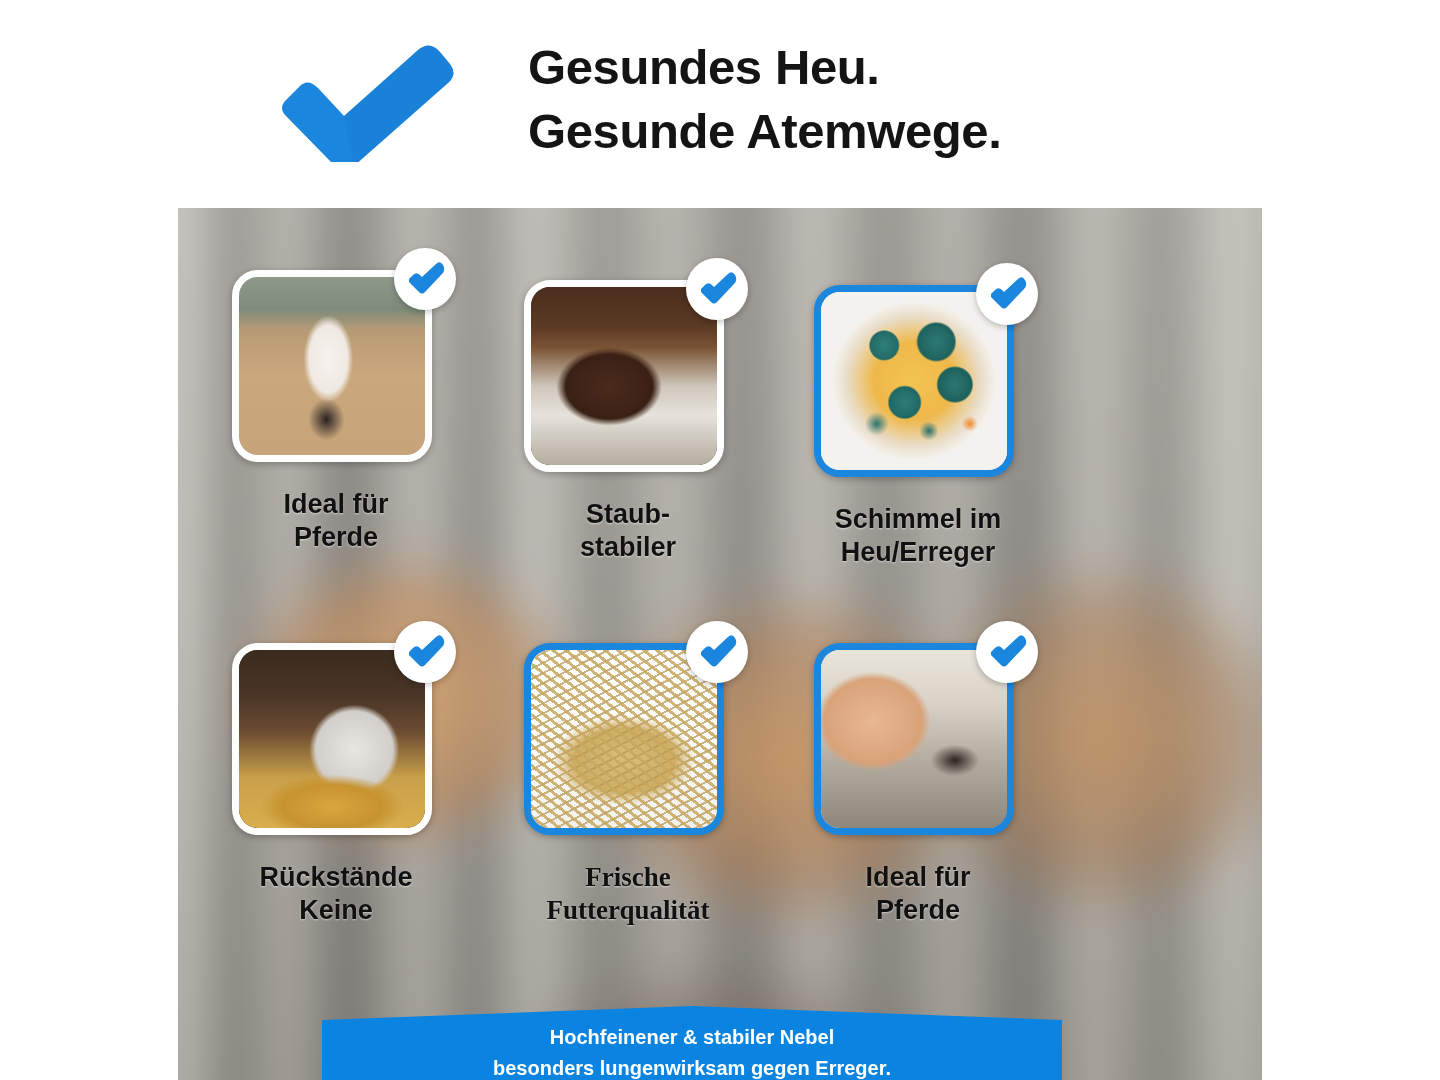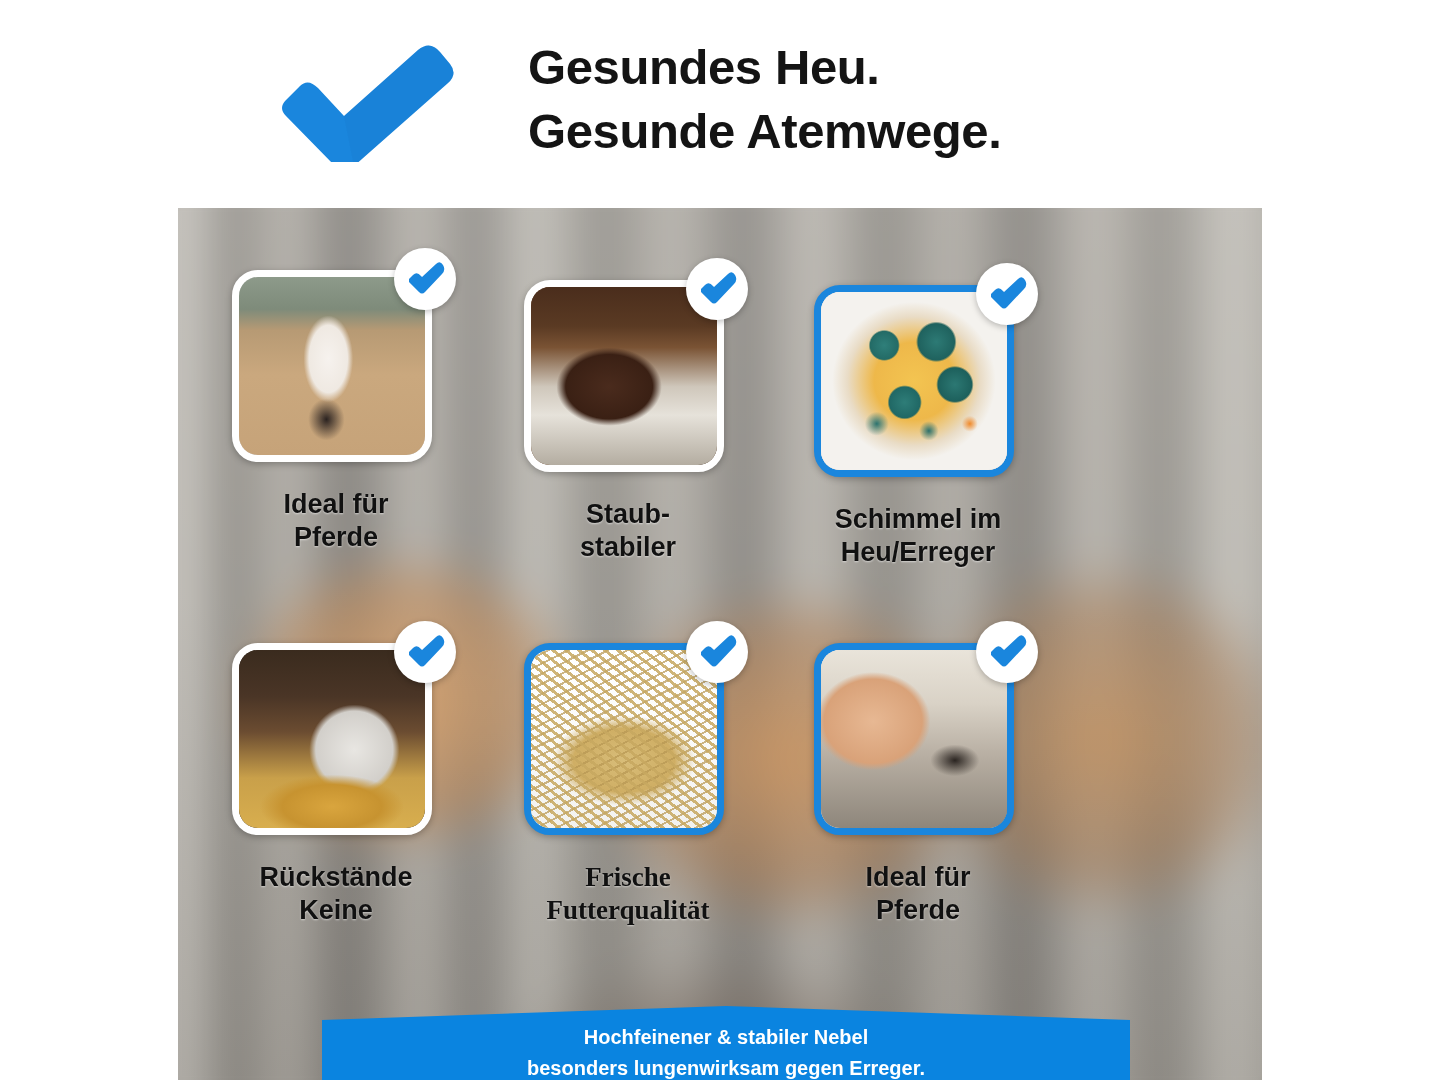--- a/index.html
+++ b/index.html
@@ -116,21 +116,21 @@
     line-height: 1.22;
     color: #111111;
     text-shadow: 0 1px 2px rgba(255,255,255,0.55);
   }
   .tile-label .l { display: block; white-space: nowrap; }
 
   
   .banner {
     position: absolute;
     left: 144px; bottom: 0;
-    width: 808px; height: 74px;
+    width: 740px; height: 74px;
     background: #0a84e0;
     clip-path: polygon(0 14px, 50% 0, 100% 14px, 100% 100%, 0 100%);
     color: #ffffff;
     text-align: center;
     padding-top: 16px;
   }
   .banner .bl {
     display: block;
     font-size: 20px;
     font-weight: bold;

